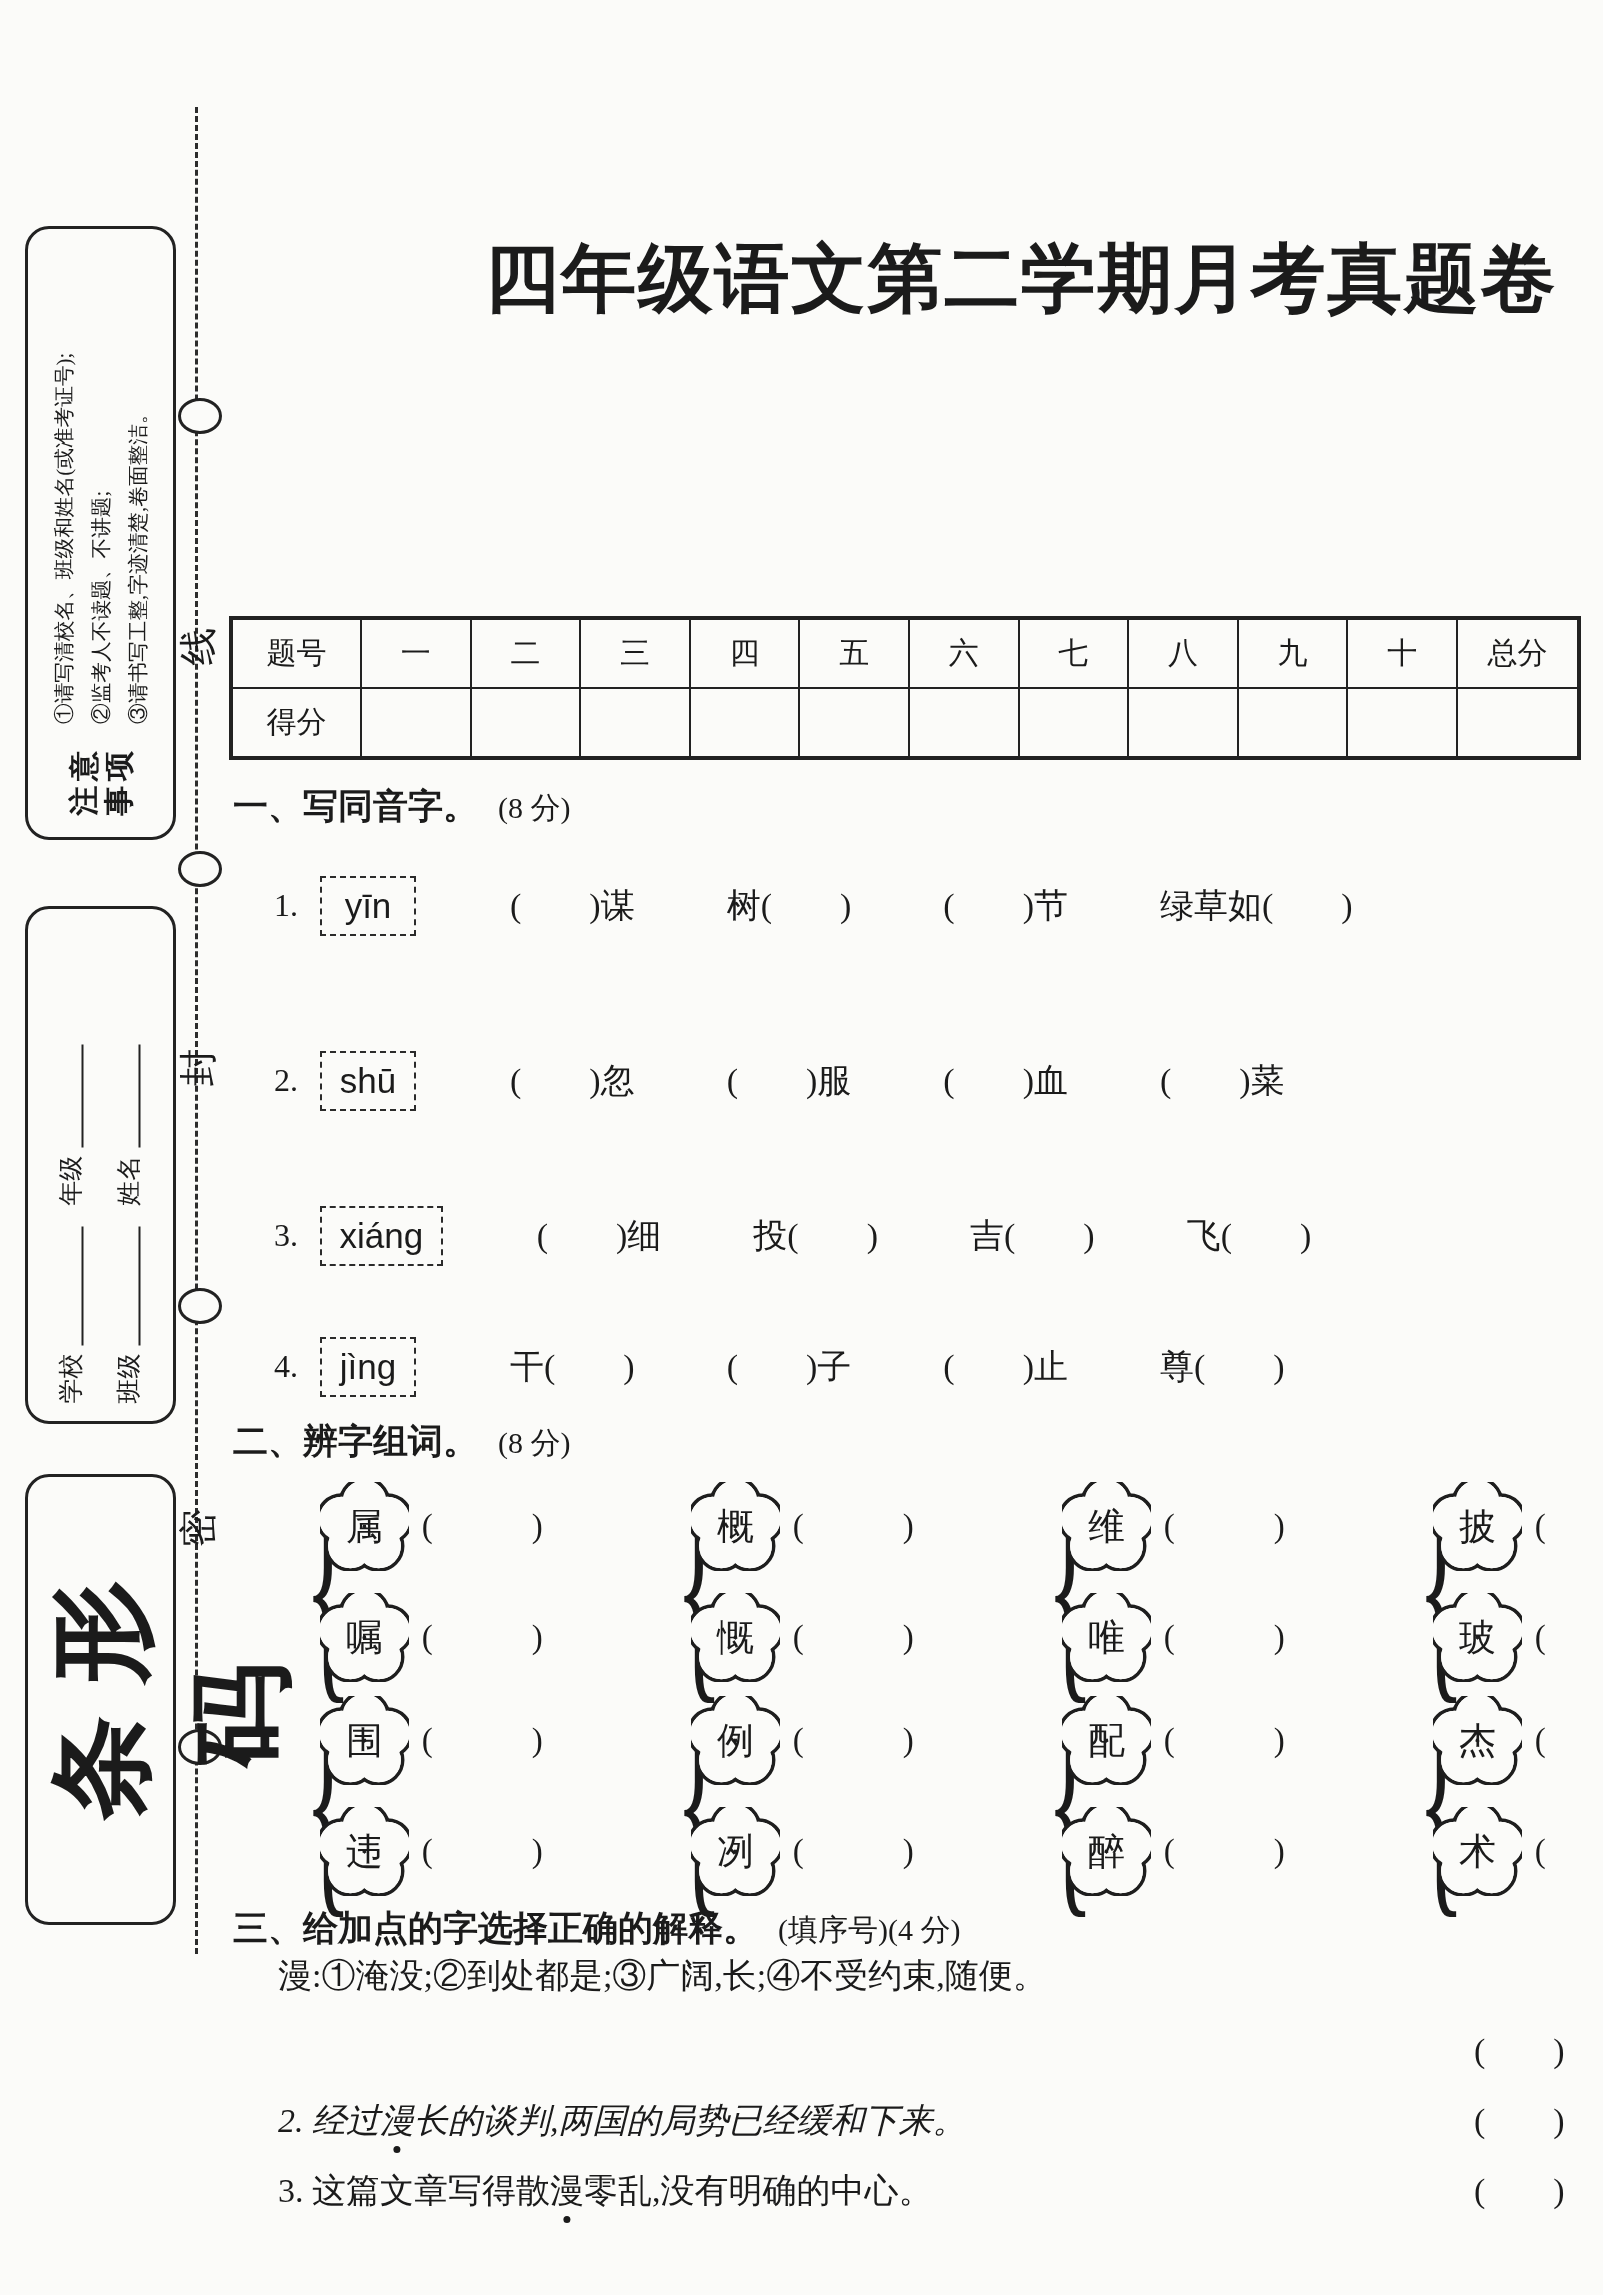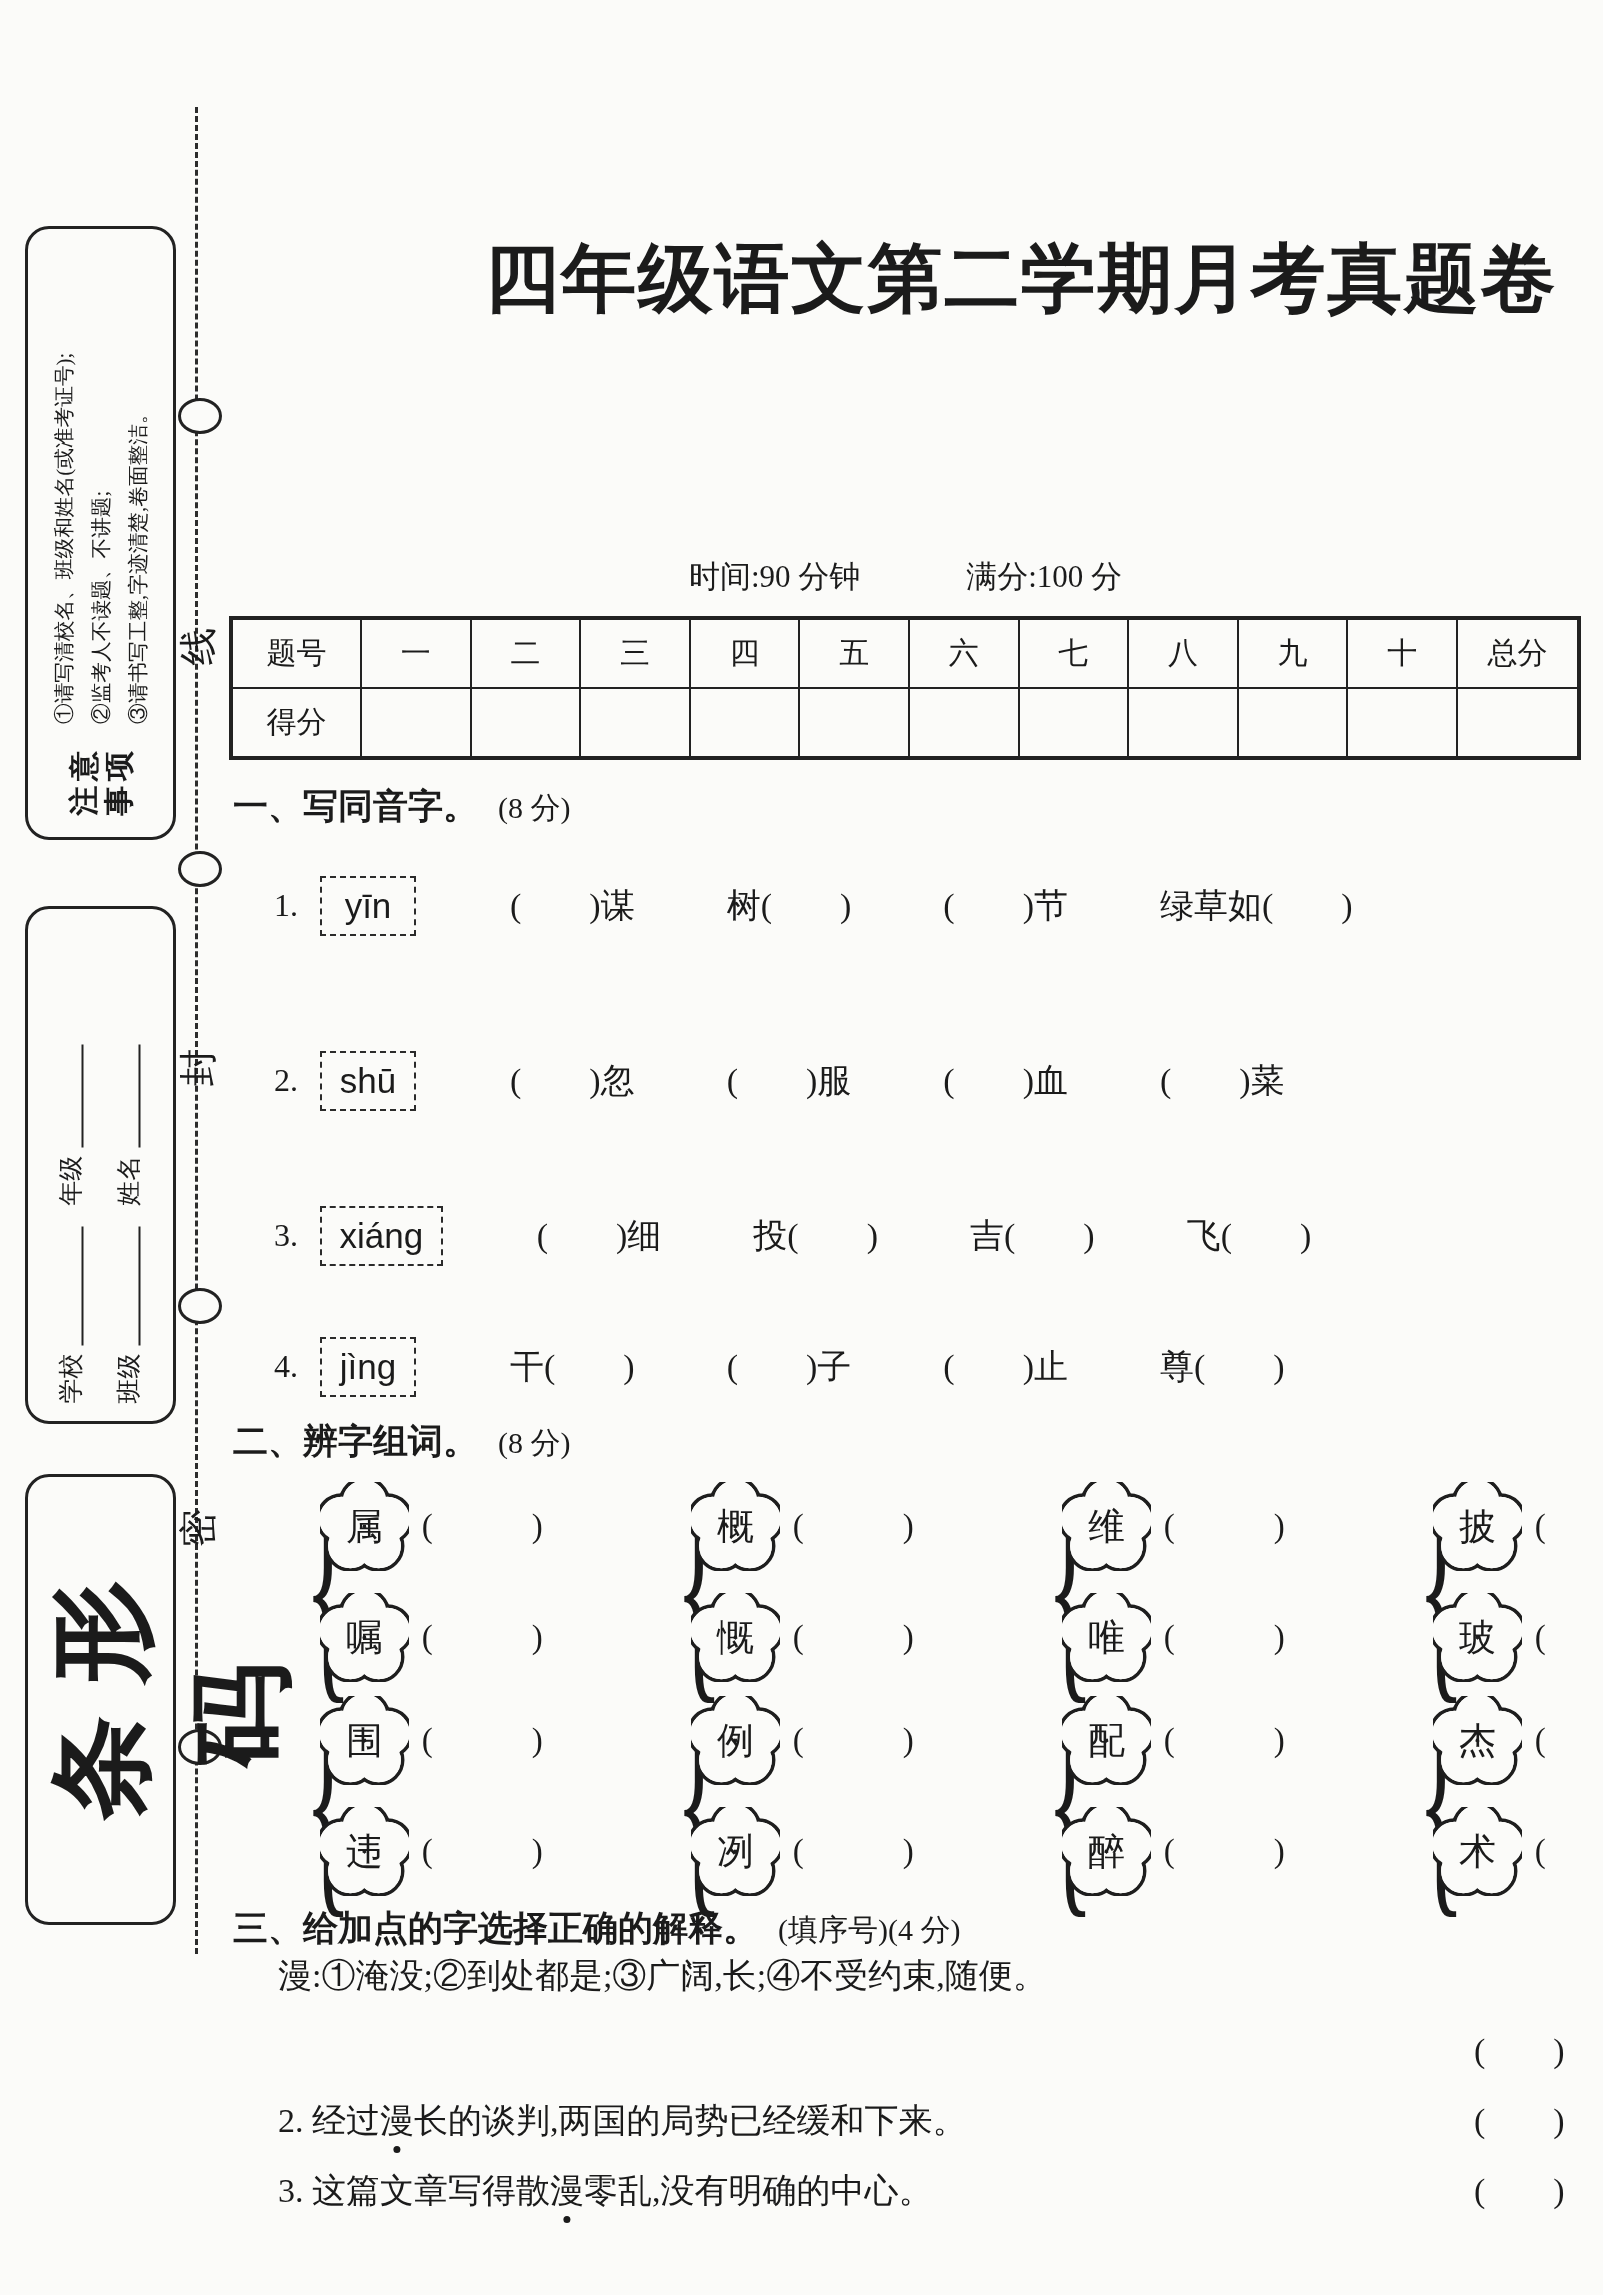--- a/index.html
+++ b/index.html
@@ -153,24 +153,20 @@
         <span>班级</span><span class="blank blank-a"></span><span>姓名</span><span class="blank blank-b"></span>
       </div>
     </div>
   </div>
 
   <div class="sidebox box-barcode">
     <div class="rot barcode-rot">条形码</div>
   </div>
 
   <div class="title">四年级语文第二学期月考真题卷</div>
-  <div class="meta">
-    <span>时间:90 分钟</span>
-    <span>满分:100 分</span>
-  </div>
 
   <table class="scoretable">
     <tbody>
         <tr>
       <td>题号</td>
       <td>一</td>
       <td>二</td>
       <td>三</td>
       <td>四</td>
       <td>五</td>
@@ -425,20 +421,20 @@
     </div>
   </div>
 
   <div class="sechead" style="top:1905px;">
     <span>三、给加点的字选择正确的解释。</span><span class="score">(填序号)(4 分)</span>
   </div>
   <div class="defline" style="top:1953px;">漫:①淹没;②到处都是;③广阔,长;④不受约束,随便。</div>
 
   <div class="s3ans" style="top:2028px;">(　　)</div>
 
-  <div class="s3item" style="top:2098px;"><span>2. 经过</span><span class="dotu">漫</span><span>长的谈判,两国的局势已经缓和下来。</span></div>
+  <div class="s3item" style="top:2098px;font-style:italic;"><span>2. 经过</span><span class="dotu">漫</span><span>长的谈判,两国的局势已经缓和下来。</span></div>
   <div class="s3ans" style="top:2098px;">(　　)</div>
 
   <div class="s3item" style="top:2168px;"><span>3. 这篇文章写得散</span><span class="dotu">漫</span><span>零乱,没有明确的中心。</span></div>
   <div class="s3ans" style="top:2168px;">(　　)</div>
 
 </div>
 
 
 </body></html>

